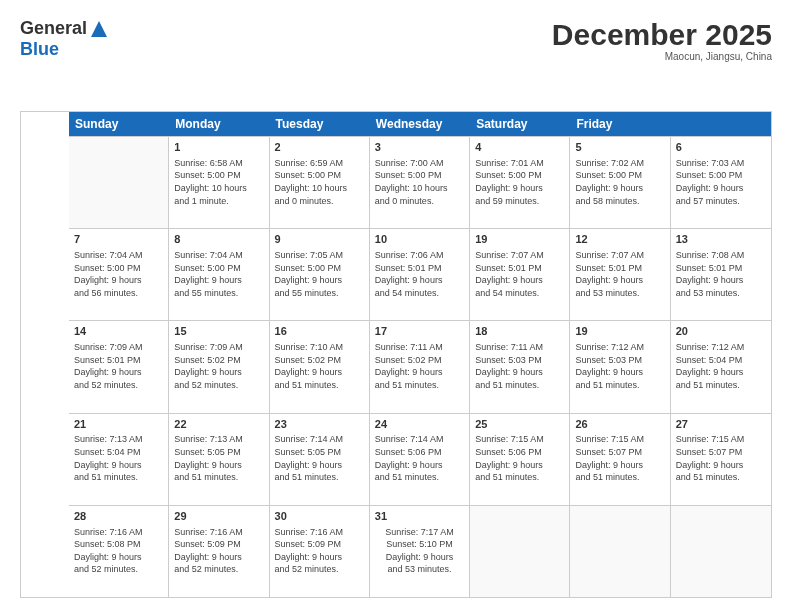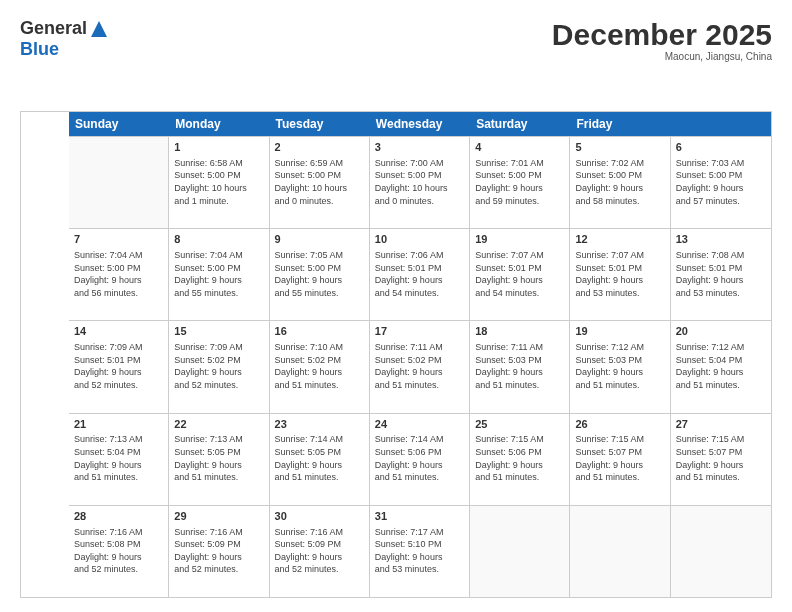--- a/index.html
+++ b/index.html
@@ -365,21 +365,21 @@
           </div>
           <div class="calendar-cell">
             <span class="day-number">30</span>
             <div class="cell-info" style="white-space: pre-line;">Sunrise: 7:16 AM
 Sunset: 5:09 PM
 Daylight: 9 hours
 and 52 minutes.</div>
           </div>
           <div class="calendar-cell">
             <span class="day-number">31</span>
-            <div class="cell-info" style="white-space: pre-line;">Sunrise: 7:17 AM
+            <div class="cell-info" style="white-space: pre-line; text-align: center;">Sunrise: 7:17 AM
 Sunset: 5:10 PM
 Daylight: 9 hours
 and 53 minutes.</div>
           </div>
           <div class="calendar-cell empty"></div>
           <div class="calendar-cell empty"></div>
           <div class="calendar-cell empty"></div>
         </div>
       </div>
   </div>

